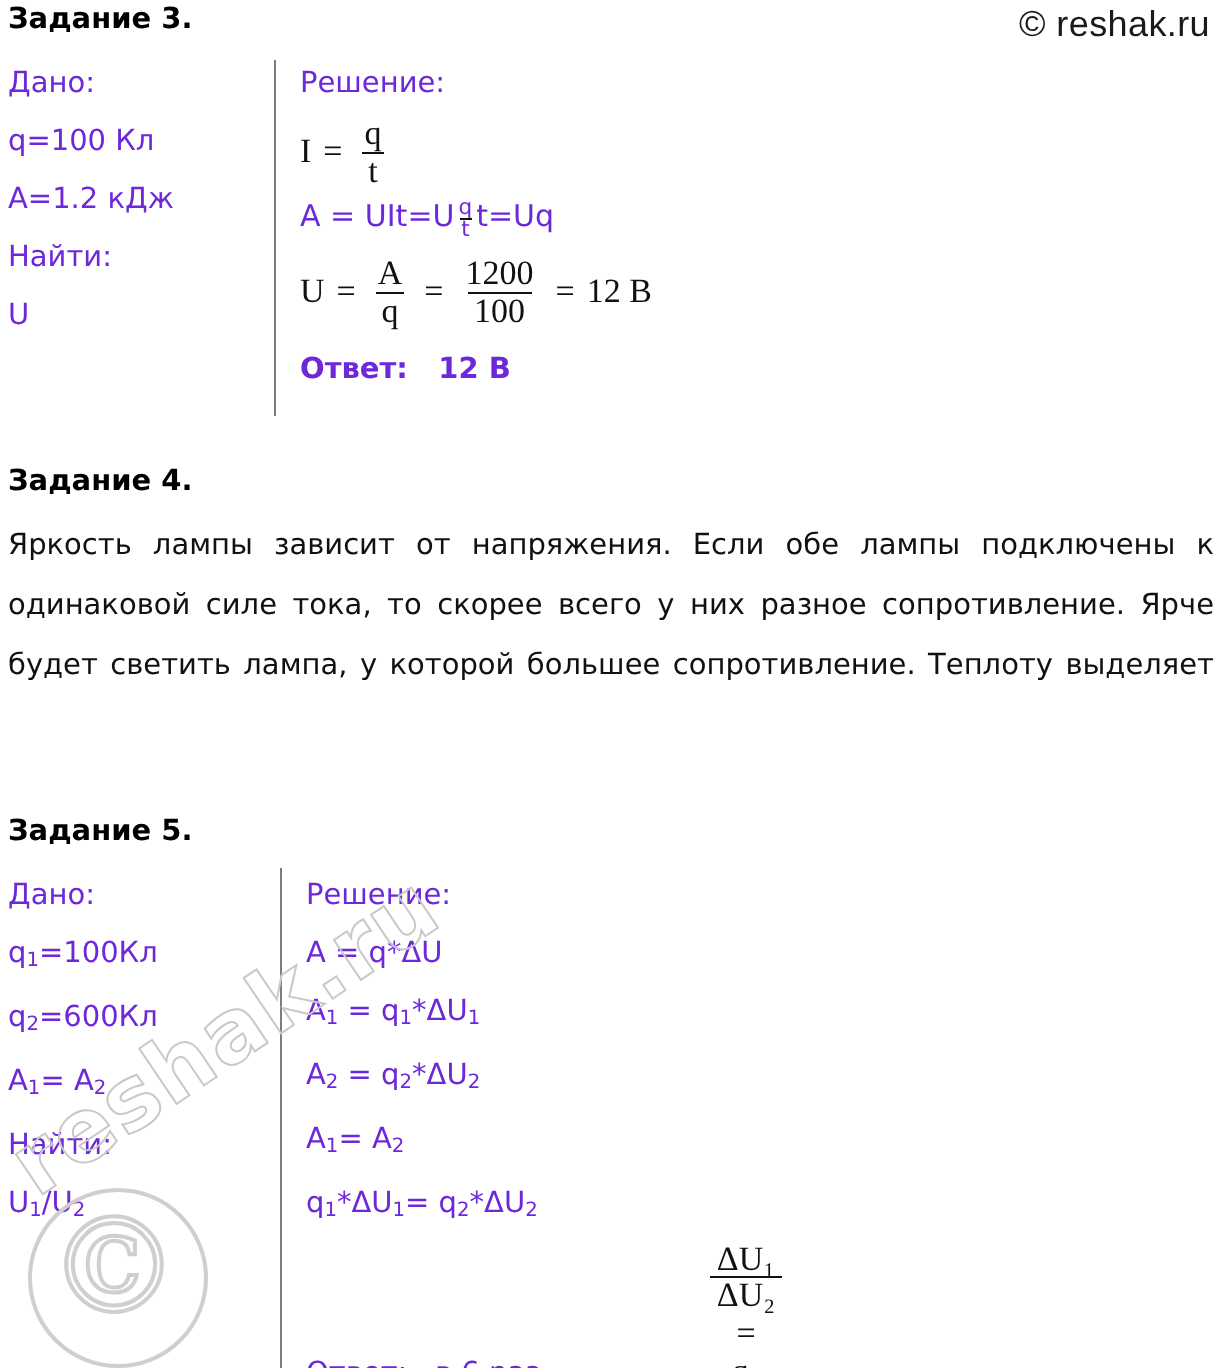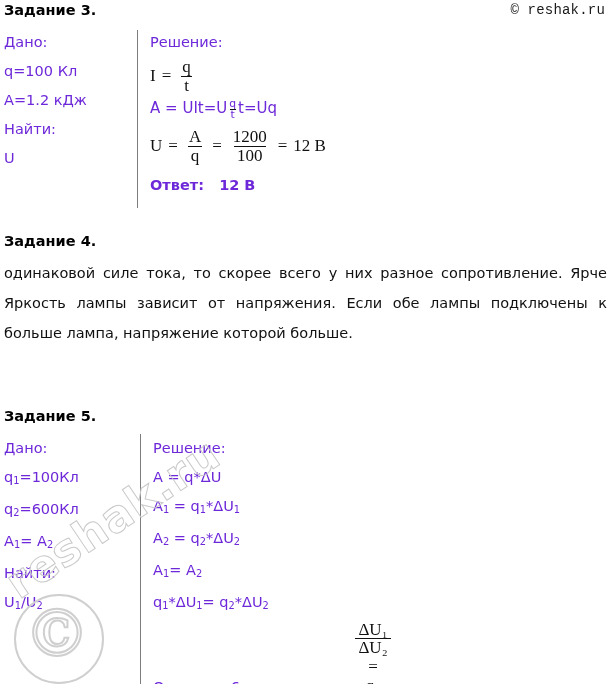--- a/index.html
+++ b/index.html
@@ -20,22 +20,22 @@
     position: relative;
     width: 611px;
     height: 684px;
   }
 
   
   .wm-corner {
     position: absolute;
     top: 2px;
     right: 6px;
-    font-family: Liberation Mono, monospace;
-    font-size: 14px;
+    font-family: Liberation Sans, sans-serif;
+    font-size: 18px;
     color: #1a1a1a;
     letter-spacing: 0.2px;
     white-space: nowrap;
   }
   .wm-diag {
     position: absolute;
     left: -4px;
     top: 566px;
     transform: rotate(-34deg);
     transform-origin: left top;
@@ -227,23 +227,23 @@
         <span>&nbsp;</span>
         <span>12 В</span>
       </div>
 
     </div>
   </div>
 
   <div class="task-title" style="top:233px;">Задание 4.</div>
 
   <div class="para" style="top:258px;">
+    <div style="text-align:justify; text-align-last:justify;">Яркость лампы зависит от напряжения. Если обе лампы подключены к</div>
     <div style="text-align:justify; text-align-last:justify;">одинаковой силе тока, то скорее всего у них разное сопротивление. Ярче</div>
-    <div style="text-align:justify; text-align-last:justify;">Яркость лампы зависит от напряжения. Если обе лампы подключены к</div>
-    <div class="lastline">больше лампа, напряжение которой больше.</div>
+    <div style="text-align:justify; text-align-last:justify;">будет светить лампа, у которой большее сопротивление. Теплоту выделяет</div>
   </div>
 
   <div class="task-title" style="top:408px;">Задание 5.</div>
 
   <div class="twocol" style="top:434px; height:250px;">
 
     <div class="divider" style="left:140px; top:0px; height:250px;"></div>
 
     <div class="col-given">
       <div class="row">Дано:</div>

